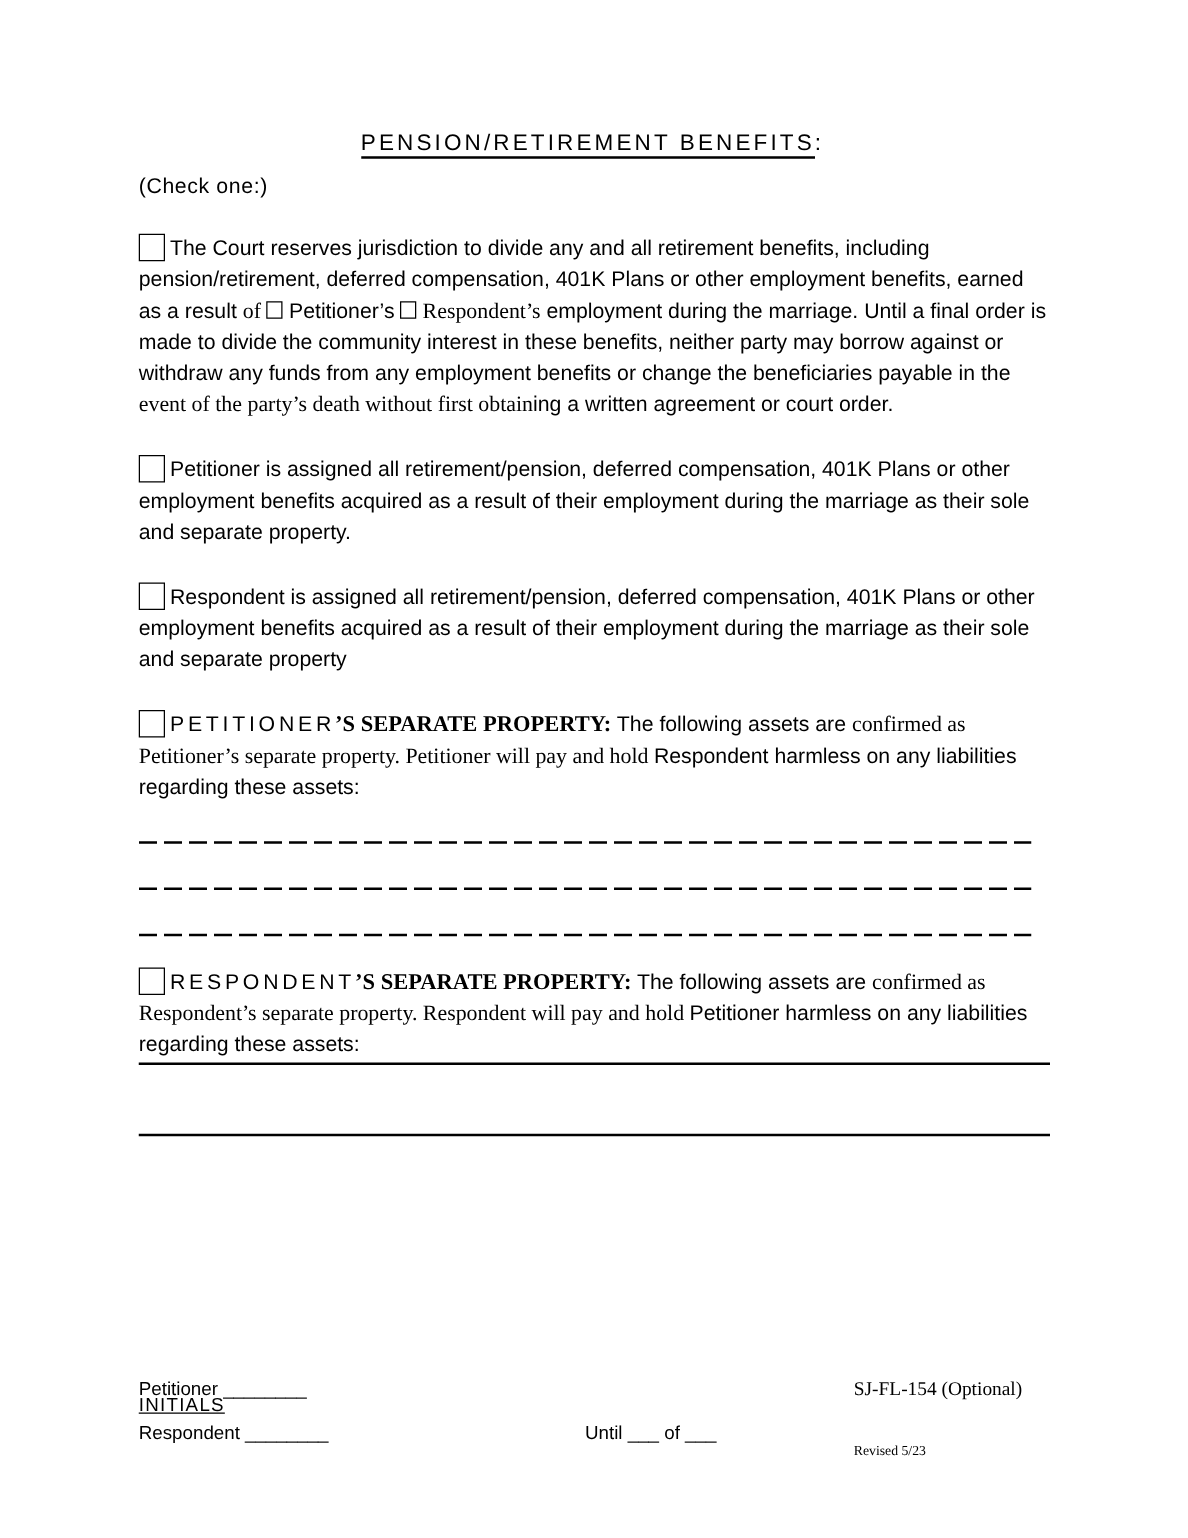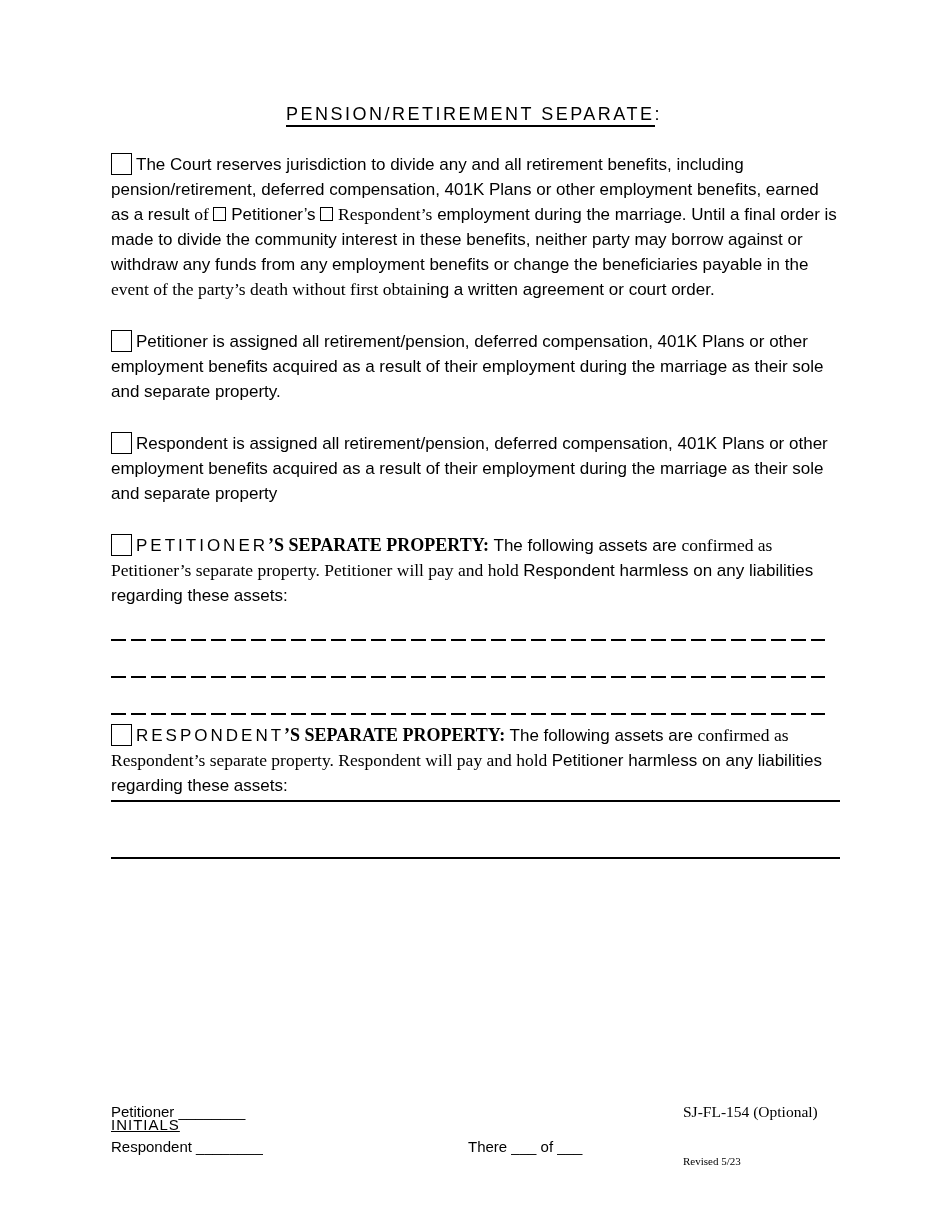--- a/index.html
+++ b/index.html
@@ -13,21 +13,21 @@
   }
   .content { position:absolute; left:111px; top:104px; width:726px; }
 
   .title-row { text-align:center; font-size:18px; letter-spacing:2.5px; }
   .title-underline { border-bottom:2px solid #000; padding-bottom:1px; }
 
   .check-one { margin-top:14px; font-size:17px; letter-spacing:0.5px; }
 
   .item { font-size:17px; line-height:25px; margin:27px 0 0 0; }
   .item.first { margin-top:11px; }
-  .item.last { margin-top:8px; }
+  .item.last { margin-top:24px; }
 
   .cb {
     display:inline-block; width:19px; height:20px;
     border:1.6px solid #000; margin-right:4px;
     vertical-align:-5px; background:#fff;
   }
   .cb-sm {
     display:inline-block; width:11px; height:12px;
     border:1.3px solid #000; vertical-align:-1px; background:#fff;
   }
@@ -53,22 +53,23 @@
   .page-line { left:468px; top:1138px; }
   .form-number { left:683px; top:1103px; font-family:"Liberation Serif", serif; font-size:15.5px; }
   .revised { left:683px; top:1155px; font-family:"Liberation Serif", serif; font-size:11px; }
 </style>
 </head>
 <body>
 
 <div class="page">
   <div class="content">
 
-    <div class="title-row"><span class="title-underline">PENSION/RETIREMENT SEPARATE</span><span>:</span></div>
+    <div class="title-row"><span class="title-underline">PENSION/RETIREMENT BENEFITS</span><span>:</span></div>
 
+    <div class="check-one">(Check one:)</div>
 
 
     <p class="item"><span class="cb"></span><span>The Court reserves jurisdiction to divide any and all retirement benefits, including pension/retirement, deferred compensation, 401K Plans or other employment benefits, earned as a result </span><span class="serif">of</span> <span class="cb-sm"></span> <span>Petitioner’s</span> <span class="cb-sm"></span> <span class="serif">Respondent’s</span><span> employment during the marriage.  Until a final order is made to divide the community interest in these benefits, neither party may borrow against or withdraw any funds from any employment benefits or change the beneficiaries payable in the </span><span class="serif">event of the party’s death without first obtain</span><span>ing a written agreement or court order.</span></p>
 
     <p class="item"><span class="cb"></span><span>Petitioner is assigned all retirement/pension, deferred compensation, 401K Plans or other employment benefits acquired as a result of their employment during the marriage as their sole and separate property.</span></p>
 
     <p class="item"><span class="cb"></span><span>Respondent is assigned all retirement/pension, deferred compensation, 401K Plans or other employment benefits acquired as a result of their employment during the marriage as their sole and separate property</span></p>
 
     <p class="item"><span class="cb"></span><span class="heading-sans">PETITIONER</span><span class="heading-serif">’S SEPARATE PROPERTY:</span><span>  The following assets are </span><span class="serif">confirmed as Petitioner’s separate property.   Petitioner will pay and hold </span><span>Respondent harmless on any liabilities regarding these assets:</span></p>
 
@@ -82,17 +83,17 @@
     <div class="solid-line second"></div>
 
   </div>
 
   <div class="footer-item initials-label">INITIALS</div>
 
   <div class="footer-item petitioner-line"><span>Petitioner</span> <span>________</span></div>
 
   <div class="footer-item respondent-line"><span>Respondent</span> <span>________</span></div>
 
-  <div class="footer-item page-line"><span>There</span> <span>___</span> <span>of</span> <span>___</span></div>
+  <div class="footer-item page-line"><span>Until</span> <span>___</span> <span>of</span> <span>___</span></div>
 
   <div class="footer-item form-number">SJ-FL-154 (Optional)</div>
   <div class="footer-item revised">Revised 5/23</div>
 </div>
 
 </body></html>

